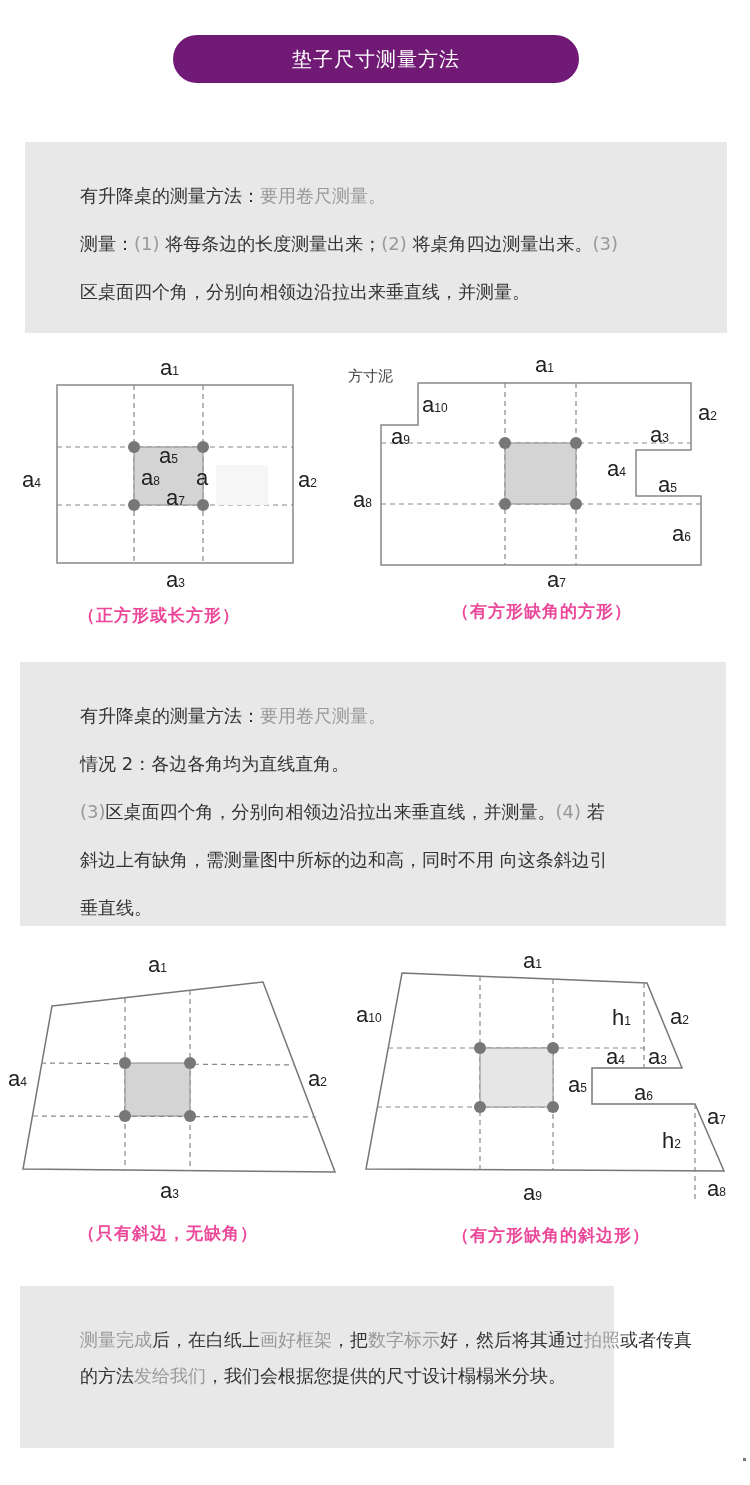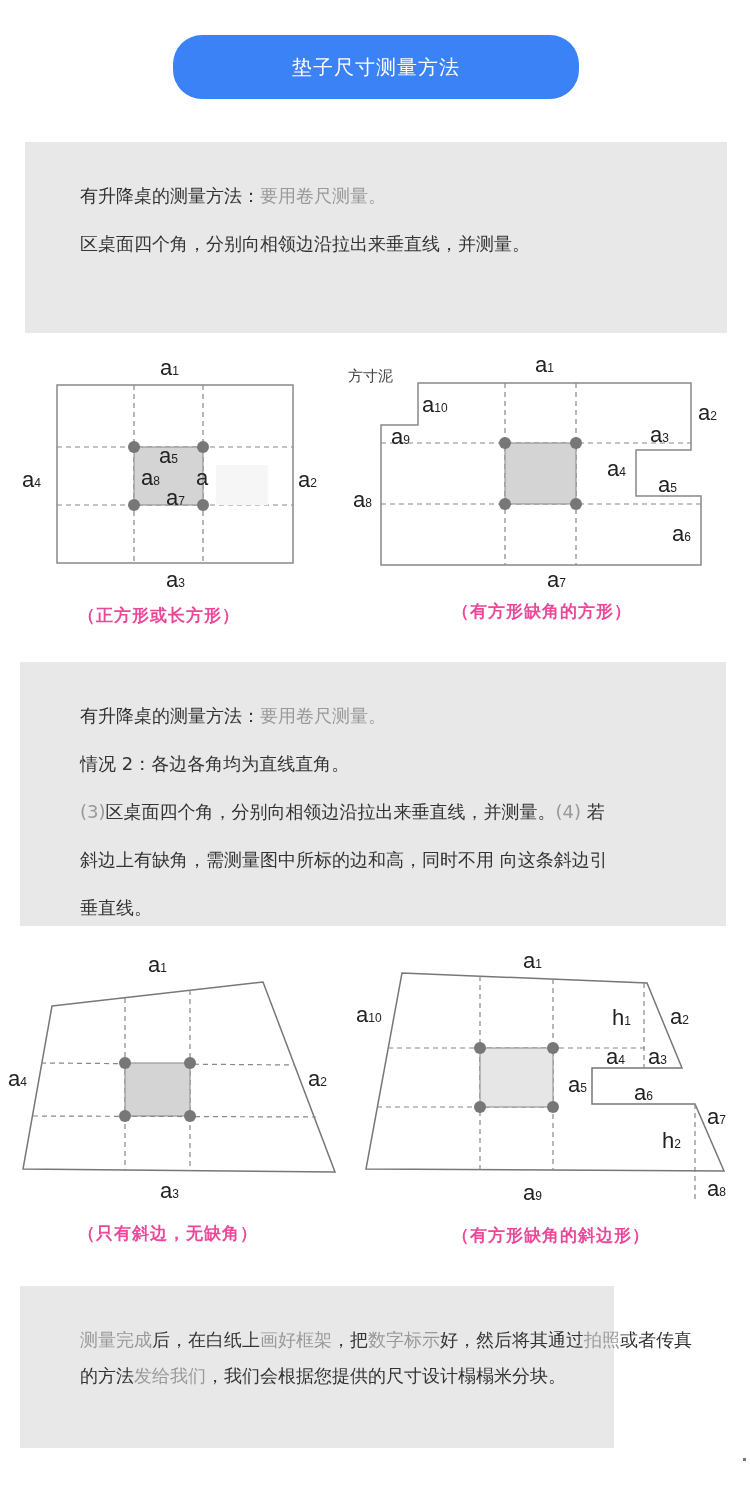--- a/index.html
+++ b/index.html
@@ -1,19 +1,19 @@
 <!DOCTYPE html>
 <html><head>
   <meta charset="utf-8">
   <style>
     html, body { margin: 0; padding: 0; background: #ffffff; }
     body { width: 750px; height: 1485px; position: relative; overflow: hidden;
       font-family: "DejaVu Sans", "Liberation Sans", sans-serif; color: #333; }
-    .pill { position: absolute; left: 173px; top: 35px; width: 406px; height: 64px;
-      background: #3b82f6; border-radius: 29px; color: #fff; font-size: 20px;
+    .pill { position: absolute; left: 173px; top: 35px; width: 406px; height: 48px;
+      background: #701a75; border-radius: 29px; color: #fff; font-size: 20px;
       display: flex; align-items: center; justify-content: center; letter-spacing: 1px; }
     .box { position: absolute; background: #e8e8e8; }
     .box p { margin: 12px; font-size: 18px; line-height: 36px; color: #333; }
     .muted { color: #999; }
     .box1 { left: 25px; top: 142px; width: 702px; height: 191px; }
     .box1 .inner { position: absolute; left: 43px; top: 24px; width: 640px; }
     .box2 { left: 20px; top: 662px; width: 706px; height: 264px; }
     .box2 .inner { position: absolute; left: 48px; top: 24px; width: 640px; }
     .box3 { left: 20px; top: 1286px; width: 594px; height: 162px; }
     .box3 .inner { position: absolute; left: 48px; top: 24px; width: 640px; }
@@ -25,20 +25,21 @@
     .dot { position: absolute; right: 4px; top: 1458px; width: 3px; height: 3px; background: #777; }
   </style>
 </head>
 <body>
 
 <div class="pill">垫子尺寸测量方法</div>
 
 <div class="box box1">
   <div class="inner">
     <p><span>有升降桌的测量方法：</span><span class="muted">要用卷尺测量。</span></p>
+    <p><span>测量：</span><span class="muted">(1)</span><span> 将每条边的长度测量出来；</span><span class="muted">(2)</span><span> 将桌角四边测量出来。</span><span class="muted">(3)</span></p>
     <p>区桌面四个角，分别向相领边沿拉出来垂直线，并测量。</p>
   </div>
 </div>
 
 <svg class="diagram" style="left:0;top:345px" width="330" height="250" viewBox="0 0 330 250">
   <rect x="57" y="40" width="236" height="178" fill="#fff" stroke="#888" stroke-width="1.5"></rect>
   <g stroke="#888" stroke-dasharray="5,4" stroke-width="1.2">
     <line x1="134" y1="40" x2="134" y2="218"></line>
       <line x1="203" y1="40" x2="203" y2="218"></line>
     <line x1="57" y1="102" x2="293" y2="102"></line>

